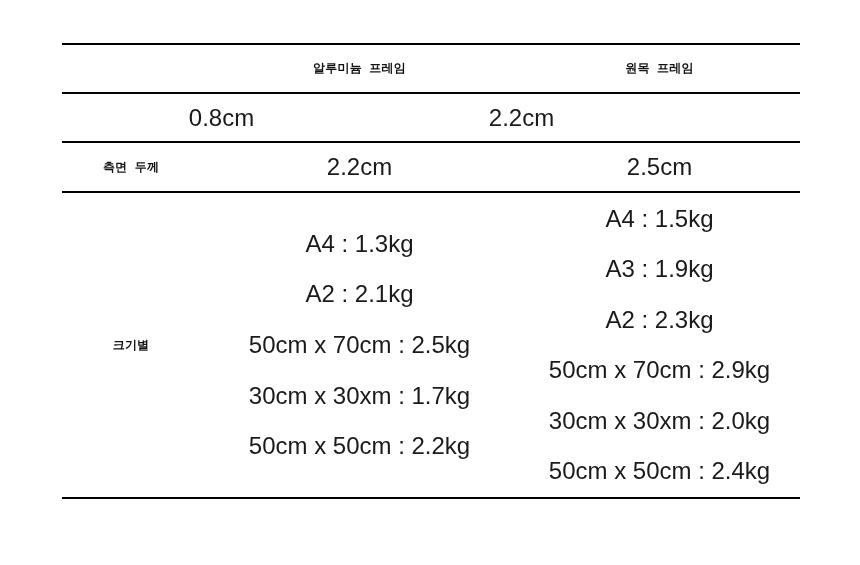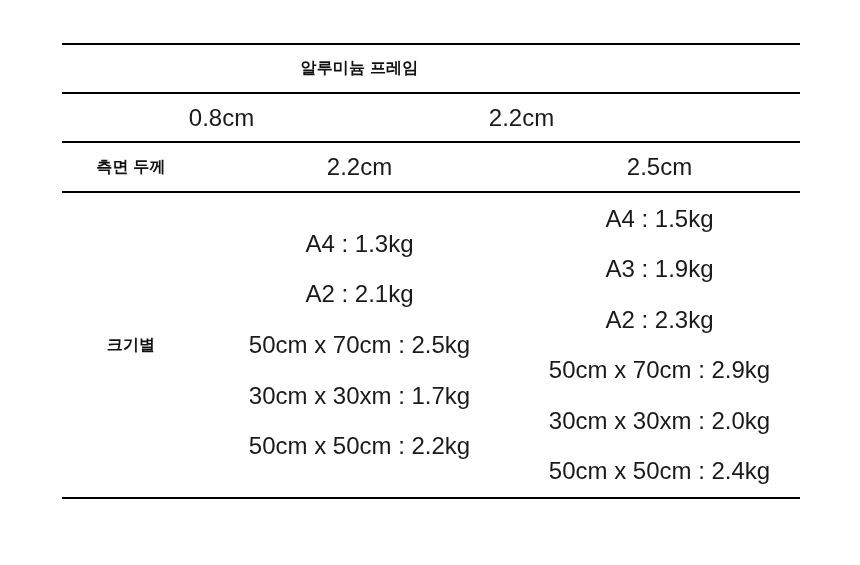--- a/index.html
+++ b/index.html
@@ -36,22 +36,23 @@
   }
   .c1 { width: 138px; }
   .c2 { width: 319px; }
   .c3 { width: 281px; }
   .hrow  { height: 47px; }
   .srow  { height: 47px; }
   .srow2 { height: 48px; justify-content: center; }
   .wrow  { height: 304px; }
   .lbl {
     font-weight: 700;
-    font-size: 16px;
+    font-size: 12px;
     letter-spacing: 0.2px;
+    font-family: Liberation Mono, monospace;
   }
   .val {
     font-weight: 400;
     font-size: 24px;
     color: #1a1a1a;
   }
   .wcol {
     flex-direction: column;
     justify-content: center;
   }
@@ -64,20 +65,21 @@
   }
 </style>
 </head>
 <body>
 
 <div class="spec-table">
 
   <div class="row hrow">
     <div class="cell c1"></div>
     <div class="cell c2 lbl">알루미늄 프레임</div>
+    <div class="cell c3 lbl">원목 프레임</div>
   </div>
 
   <div class="row srow">
     <div class="cell c2 val">0.8cm</div>
     <div class="cell c3 val">2.2cm</div>
   </div>
 
   <div class="row srow2">
     <div class="cell c1 lbl">측면 두께</div>
     <div class="cell c2 val">2.2cm</div>

